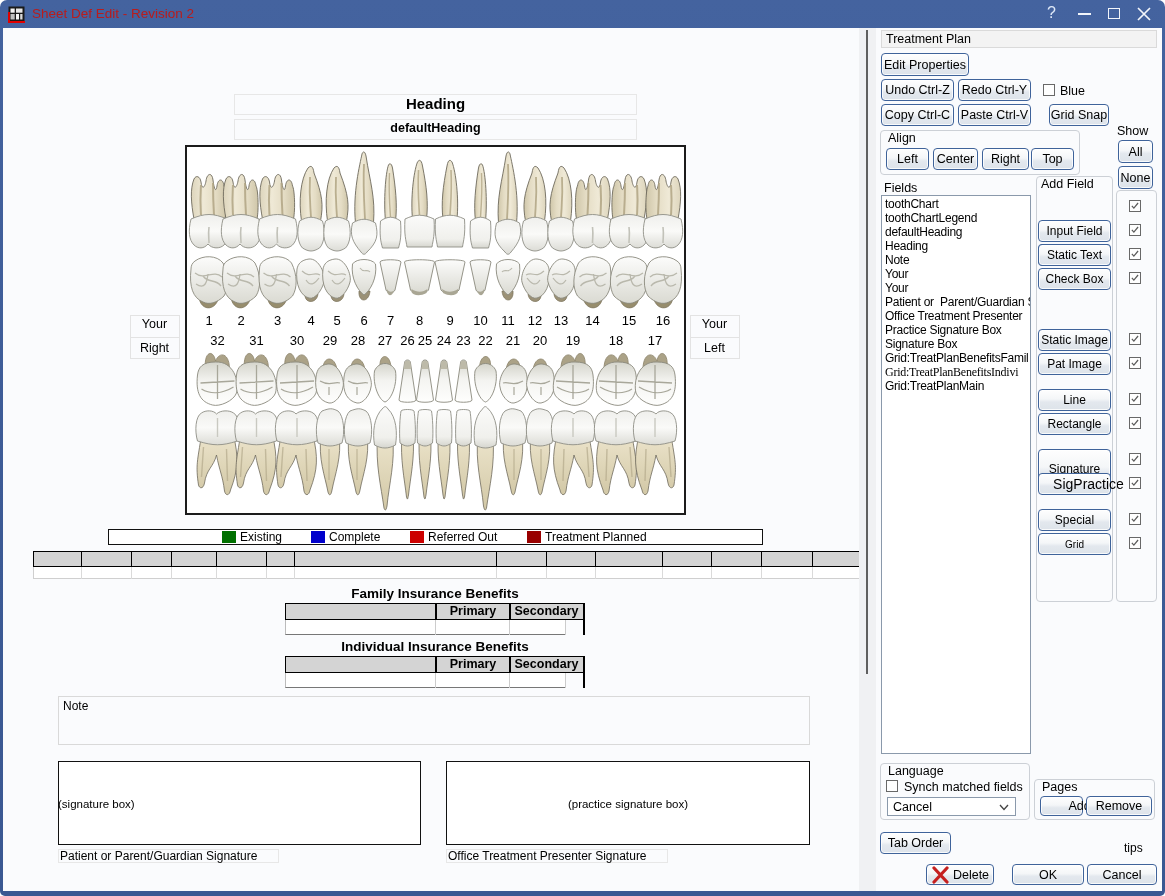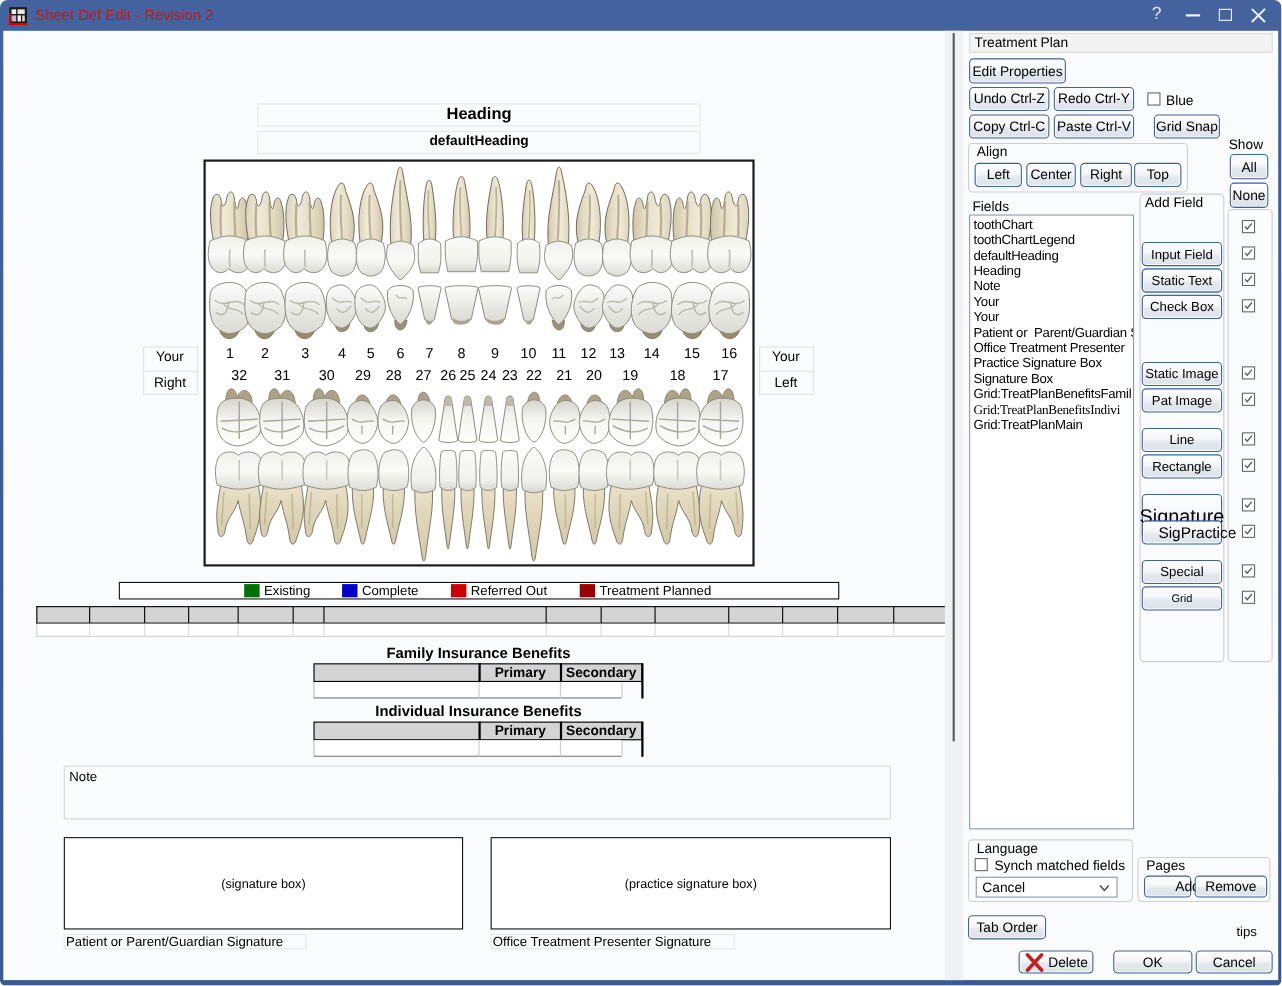--- a/index.html
+++ b/index.html
@@ -441,21 +441,21 @@
   </div>
 <div style="left:285px;top:673px;width:280px;height:15px;background:#fff;border-left:1px solid #bbb;border-bottom:1px solid #777;"></div>
 <div style="left:435px;top:673px;width:1px;height:15px;background:#ccc;"></div>
 <div style="left:509px;top:673px;width:1px;height:15px;background:#ccc;"></div>
 <div style="left:565px;top:673px;width:1px;height:15px;background:#ccc;"></div>
 <div style="left:583px;top:656px;width:1.5px;height:32px;background:#000;"></div>
 <div style="left:58px;top:696px;width:752px;height:49px;border:1px solid #d9d9d9;"></div>
 <div style="left:63px;top:700px;font-size:12px;" class="t">Note</div>
 <div style="left:58px;top:761px;width:363px;height:84px;border:1px solid #111;background:#fff;"></div>
 <div style="left:58px;top:798px;" class="t">
-    <div style="position:static;width:363px;text-align:center;font-size:11.5px;">(signature box)</div>
+    <div style="position:static;width:363px;font-size:11.5px;">(signature box)</div>
   </div>
 <div style="left:446px;top:761px;width:364px;height:84px;border:1px solid #111;background:#fff;"></div>
 <div style="left:446px;top:798px;" class="t">
     <div style="position:static;width:364px;text-align:center;font-size:11.5px;">(practice signature box)</div>
   </div>
 <div style="left:58px;top:849px;width:221px;height:14px;border:1px solid #e7e7e7;"></div>
 <div style="left:60px;top:850px;font-size:12px;" class="t">Patient or Parent/Guardian Signature</div>
 <div style="left:446px;top:849px;width:222px;height:14px;border:1px solid #e7e7e7;"></div>
 <div style="left:448px;top:850px;font-size:12px;" class="t">Office Treatment Presenter Signature</div>
 <div style="left:859px;top:28px;width:17px;height:863px;background:#f0f1f3;"></div>
@@ -499,21 +499,21 @@
 <div class="gb" style="left:1036px;top:176px;width:77px;height:426px;"></div>
 <div class="t" style="left:1041px;top:178px;font-size:12.5px;">Add Field</div>
 <div class="btn" style="left:1038px;top:196px;width:73px;height:22px;font-size:12px;margin-top:48px;">Output Text</div>
 <div class="btn" style="left:1038px;top:220px;width:73px;height:22px;font-size:12px;">Input Field</div>
 <div class="btn" style="left:1038px;top:244px;width:73px;height:22px;font-size:12px;">Static Text</div>
 <div class="btn" style="left:1038px;top:268px;width:73px;height:22px;font-size:12px;">Check Box</div>
 <div class="btn" style="left:1038px;top:329px;width:73px;height:22px;font-size:12px;">Static Image</div>
 <div class="btn" style="left:1038px;top:353px;width:73px;height:22px;font-size:12px;">Pat Image</div>
 <div class="btn" style="left:1038px;top:389px;width:73px;height:22px;font-size:12px;">Line</div>
 <div class="btn" style="left:1038px;top:413px;width:73px;height:22px;font-size:12px;">Rectangle</div>
-<div class="btn" style="left:1038px;top:449px;width:73px;height:40px;font-size:18px;">Signature</div>
+<div class="btn" style="left:1038px;top:449px;width:73px;height:40px;font-size:12px;">Signature</div>
 <div class="btn" style="left:1038px;top:473px;width:73px;height:22px;font-size:14px;padding-left:28px;">SigPractice</div>
 <div class="btn" style="left:1038px;top:509px;width:73px;height:22px;font-size:12px;">Special</div>
 <div class="btn" style="left:1038px;top:533px;width:73px;height:22px;font-size:10px;">Grid</div>
 <div class="gb" style="left:1116px;top:190px;width:41px;height:412px;"></div>
 <div class="cb" style="left:1129px;top:200px;width:12px;height:12px;">
     <svg width="14" height="14" viewBox="0 0 14 14">
       <path d="M2.6 6.8 L5.4 10 L11.3 2.8" stroke="#5a5a5a" stroke-width="1.7" fill="none"></path>
     </svg>
   </div>
 <div class="cb" style="left:1129px;top:224px;width:12px;height:12px;">

